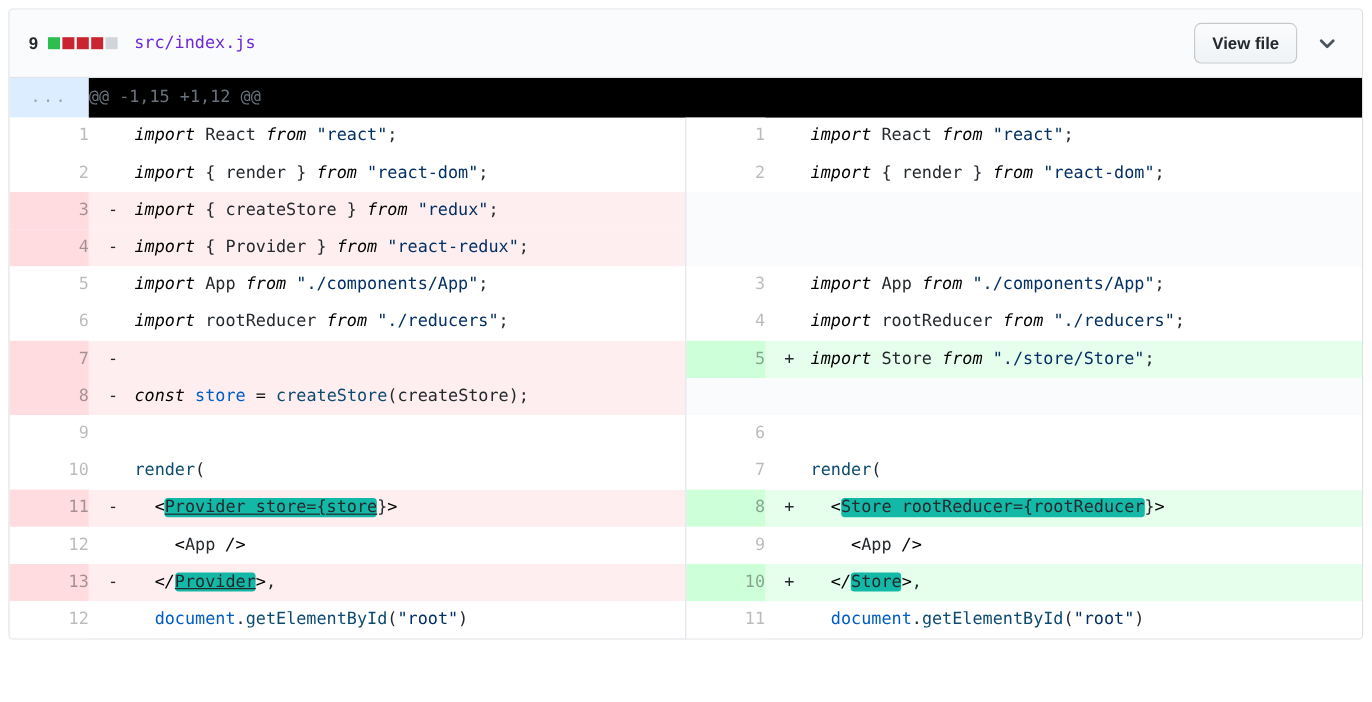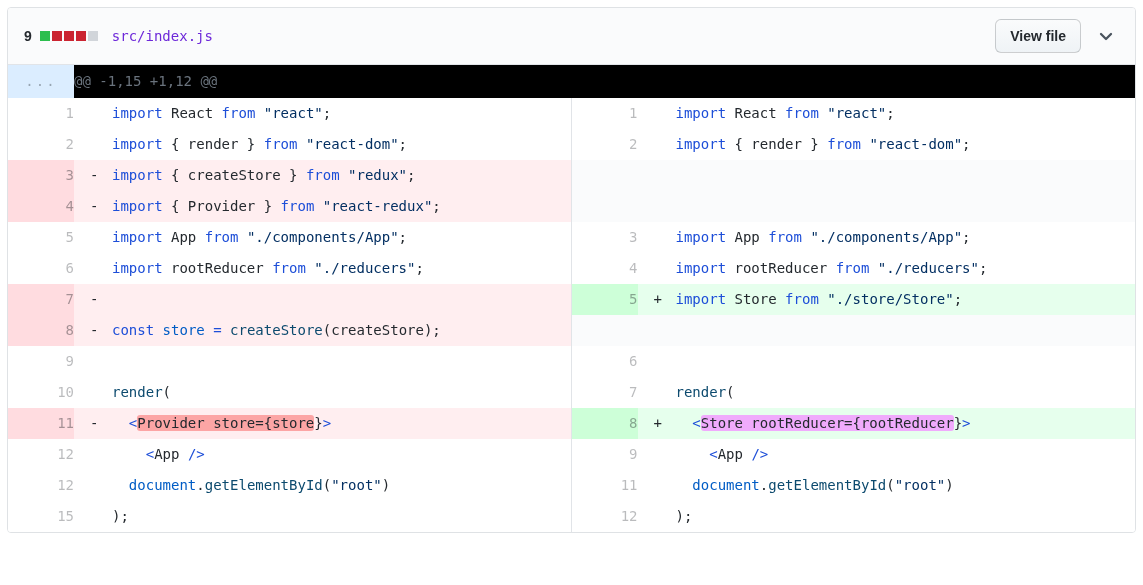--- a/index.html
+++ b/index.html
@@ -37,25 +37,25 @@
   td.code{line-height:31px;white-space:pre;overflow:hidden;background:#fff;}
   td.rb{border-left:1px solid #e1e4e8;}
   .marker{display:inline-block;width:22px;padding-left:16px;color:#24292e;}
 
   td.del.num{background:#ffdce0;color:rgba(27,31,35,.4);}
   td.del.code{background:#ffeef0;}
   td.add.num{background:#cdffd8;color:rgba(27,31,35,.4);}
   td.add.code{background:#e6ffed;}
   td.filler{background:#fafbfc;}
 
-  td.del .hl{background:#fca5a5;border-radius:3px;}
-  td.add .hl{background:#f0abfc;border-radius:3px;}
+  td.del .hl{background:#14b8a6;border-radius:3px;text-decoration:underline;}
+  td.add .hl{background:#14b8a6;border-radius:3px;}
 
   
-  .k{color:#1d4ed8;}
+  .k{color:#000000;font-style:italic;}
   .s{color:#032f62;}
   .e{color:#0c4a6e;}
   .v{color:#005cc5;}
   .p{color:#24292e;}
 </style>
 </head>
 <body>
 
 <div class="card">
 
@@ -157,27 +157,27 @@
           <td class="rb num add">8</td>
           <td class="code add"><span class="marker">+</span><span class="p">  </span><span class="k">&lt;</span><span class="p hl">Store rootReducer={rootReducer</span><span class="p">}</span><span class="k">&gt;</span></td>
         </tr>
         <tr>
           <td class="num ctx">12</td>
           <td class="code ctx"><span class="marker"></span><span class="p">    </span><span class="k">&lt;</span><span class="p">App </span><span class="k">/&gt;</span></td>
           <td class="rb num ctx">9</td>
           <td class="code ctx"><span class="marker"></span><span class="p">    </span><span class="k">&lt;</span><span class="p">App </span><span class="k">/&gt;</span></td>
         </tr>
         <tr>
+          <td class="num del">13</td>
+          <td class="code del"><span class="marker">-</span><span class="p">  </span><span class="k">&lt;/</span><span class="p hl">Provider</span><span class="k">&gt;</span><span class="p">,</span></td>
+          <td class="rb num add">10</td>
+          <td class="code add"><span class="marker">+</span><span class="p">  </span><span class="k">&lt;/</span><span class="p hl">Store</span><span class="k">&gt;</span><span class="p">,</span></td>
+        </tr>
+        <tr>
           <td class="num ctx">12</td>
           <td class="code ctx"><span class="marker"></span><span class="p">  </span><span class="v">document</span><span class="p">.</span><span class="e">getElementById</span><span class="p">(</span><span class="s">"root"</span><span class="p">)</span></td>
           <td class="rb num ctx">11</td>
           <td class="code ctx"><span class="marker"></span><span class="p">  </span><span class="v">document</span><span class="p">.</span><span class="e">getElementById</span><span class="p">(</span><span class="s">"root"</span><span class="p">)</span></td>
-        </tr>
-        <tr>
-          <td class="num ctx">15</td>
-          <td class="code ctx"><span class="marker"></span><span class="p">);</span></td>
-          <td class="rb num ctx">12</td>
-          <td class="code ctx"><span class="marker"></span><span class="p">);</span></td>
         </tr>
       </tbody>
   </table>
 
 </div>
 
 </body></html>

